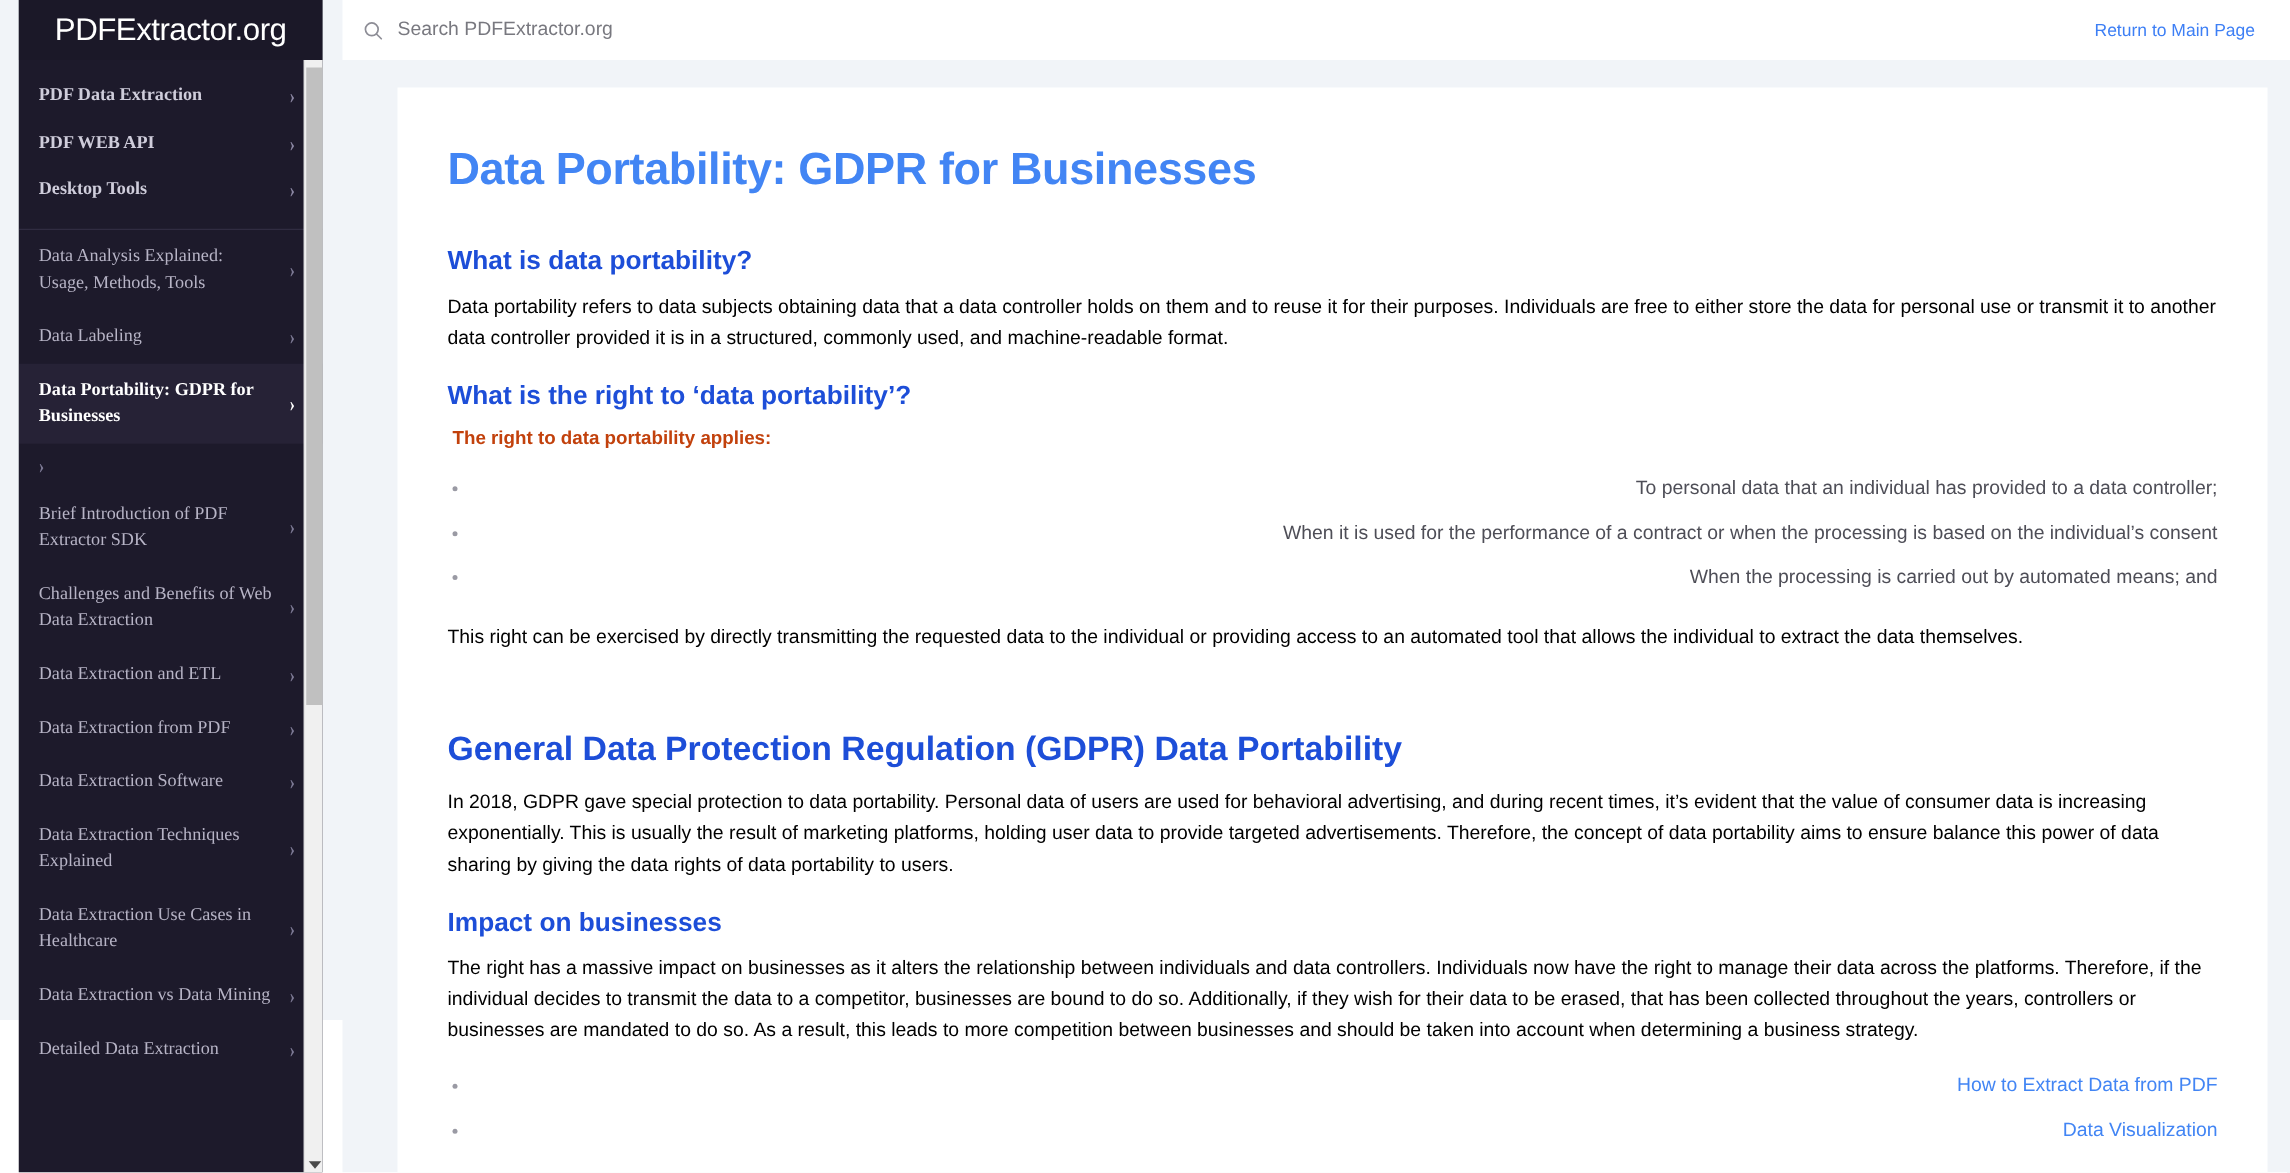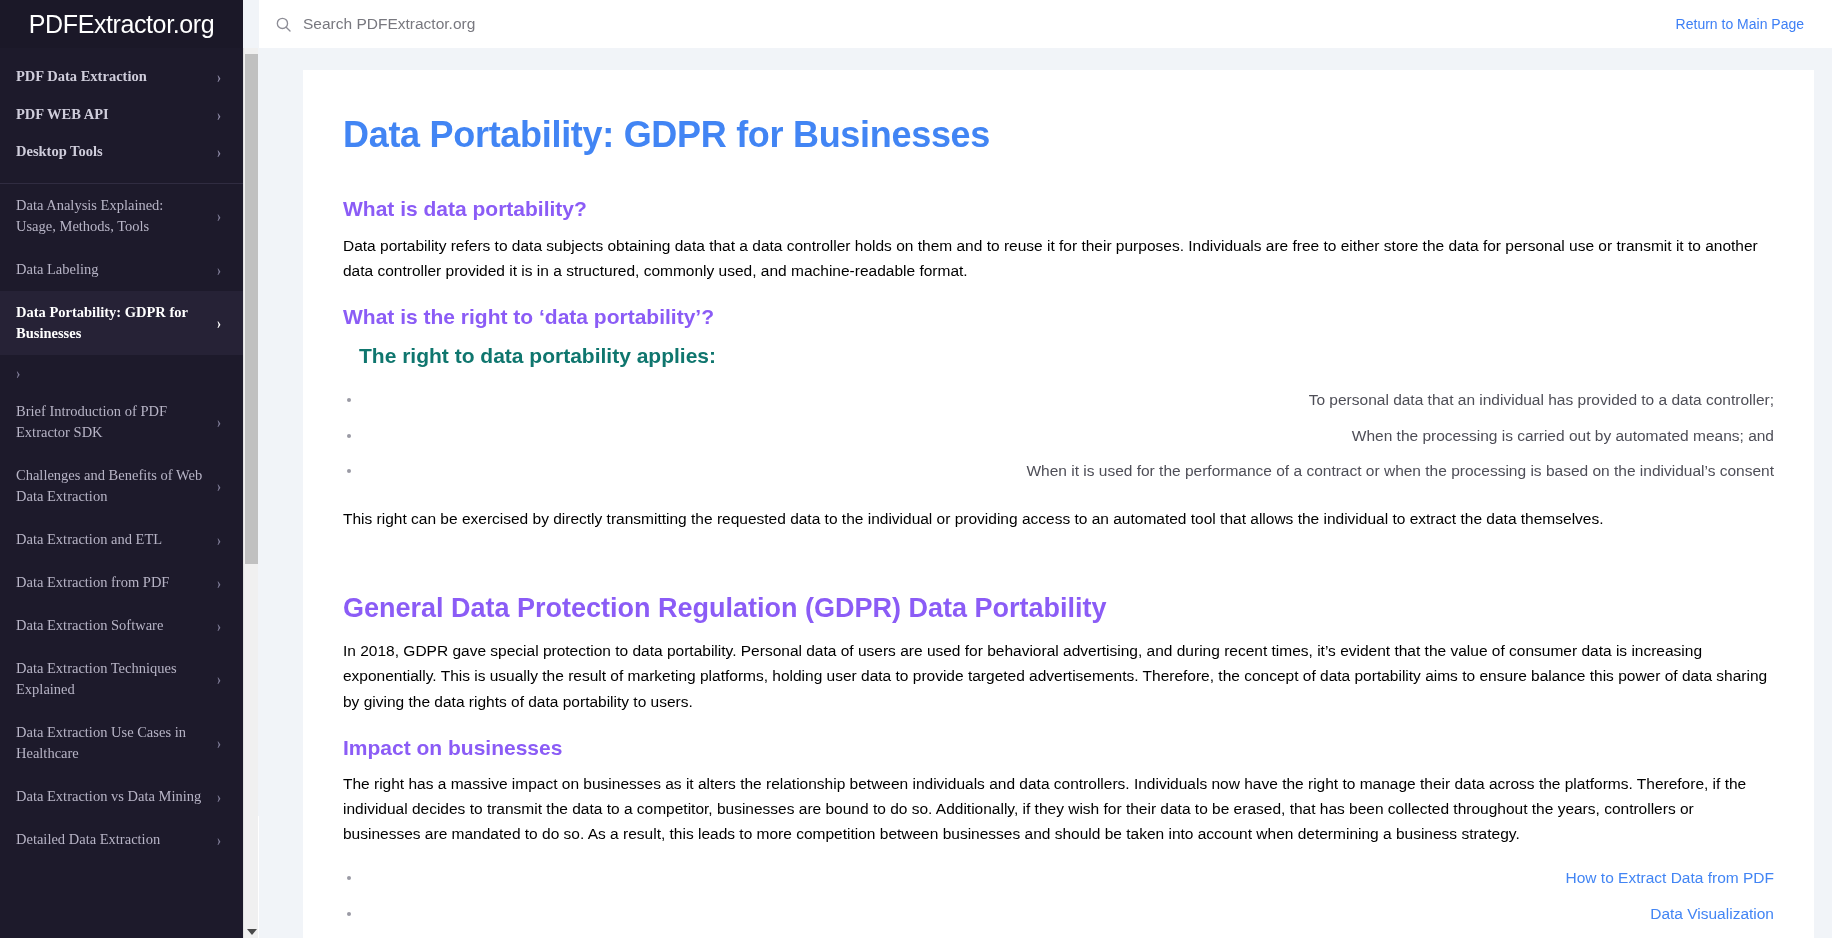--- a/index.html
+++ b/index.html
@@ -11,20 +11,21 @@
     font-family: "Liberation Sans", sans-serif;
     background: #ffffff;
   }
 
   .app {
     position: relative;
     width: 1832px;
     height: 816px;
     display: flex;
     background: #f1f4f8;
+    padding-left: 15px;
   }
 
   
   .sidebar {
     width: 243px;
     min-width: 243px;
     height: 938px;
     background: #1d1a2b;
     position: relative;
     display: flex;
@@ -185,41 +186,41 @@
   }
   h1.page-title {
     color: #4285f4;
     font-size: 36px;
     font-weight: 700;
     margin: 0 0 40px 0;
     letter-spacing: -0.3px;
     line-height: 1.15;
   }
   h2.sec {
-    color: #8b5cf6;
+    color: #1d4ed8;
     font-size: 21px;
     font-weight: 700;
     margin: 0 0 10px 0;
     line-height: 1.3;
   }
   h2.sec.big {
     font-size: 27px;
     margin: 60px 0 12px 0;
   }
   p.body {
     color: #000000;
     font-size: 15.5px;
     line-height: 1.62;
     margin: 0 0 20px 0;
   }
   .lead-strong {
-    color: #0f766e;
-    font-size: 21px;
-    font-weight: 700;
-    margin: 0 0 16px 16px;
+    color: #c2410c;
+    font-size: 15px;
+    font-weight: 700;
+    margin: 0 0 16px 4px;
     line-height: 1.5;
   }
   ul.bullets {
     list-style: none;
     margin: 0 0 22px 0;
     padding: 0;
   }
   ul.bullets li {
     position: relative;
     padding-left: 22px;
@@ -358,22 +359,22 @@
         <h1 class="page-title">Data Portability: GDPR for Businesses</h1>
 
         <h2 class="sec">What is data portability?</h2>
         <p class="body">Data portability refers to data subjects obtaining data that a data controller holds on them and to reuse it for their purposes. Individuals are free to either store the data for personal use or transmit it to another data controller provided it is in a structured, commonly used, and machine-readable format.</p>
 
         <h2 class="sec">What is the right to ‘data portability’?</h2>
         <p class="lead-strong">The right to data portability applies:</p>
 
         <ul class="bullets">
           <li>To personal data that an individual has provided to a data controller;</li>
+          <li>When it is used for the performance of a contract or when the processing is based on the individual’s consent</li>
           <li>When the processing is carried out by automated means; and</li>
-          <li>When it is used for the performance of a contract or when the processing is based on the individual’s consent</li>
         </ul>
 
         <p class="body">This right can be exercised by directly transmitting the requested data to the individual or providing access to an automated tool that allows the individual to extract the data themselves.</p>
 
         <h2 class="sec big">General Data Protection Regulation (GDPR) Data Portability</h2>
         <p class="body">In 2018, GDPR gave special protection to data portability. Personal data of users are used for behavioral advertising, and during recent times, it’s evident that the value of consumer data is increasing exponentially. This is usually the result of marketing platforms, holding user data to provide targeted advertisements. Therefore, the concept of data portability aims to ensure balance this power of data sharing by giving the data rights of data portability to users.</p>
 
         <h2 class="sec">Impact on businesses</h2>
         <p class="body">The right has a massive impact on businesses as it alters the relationship between individuals and data controllers. Individuals now have the right to manage their data across the platforms. Therefore, if the individual decides to transmit the data to a competitor, businesses are bound to do so. Additionally, if they wish for their data to be erased, that has been collected throughout the years, controllers or businesses are mandated to do so. As a result, this leads to more competition between businesses and should be taken into account when determining a business strategy.</p>
 

